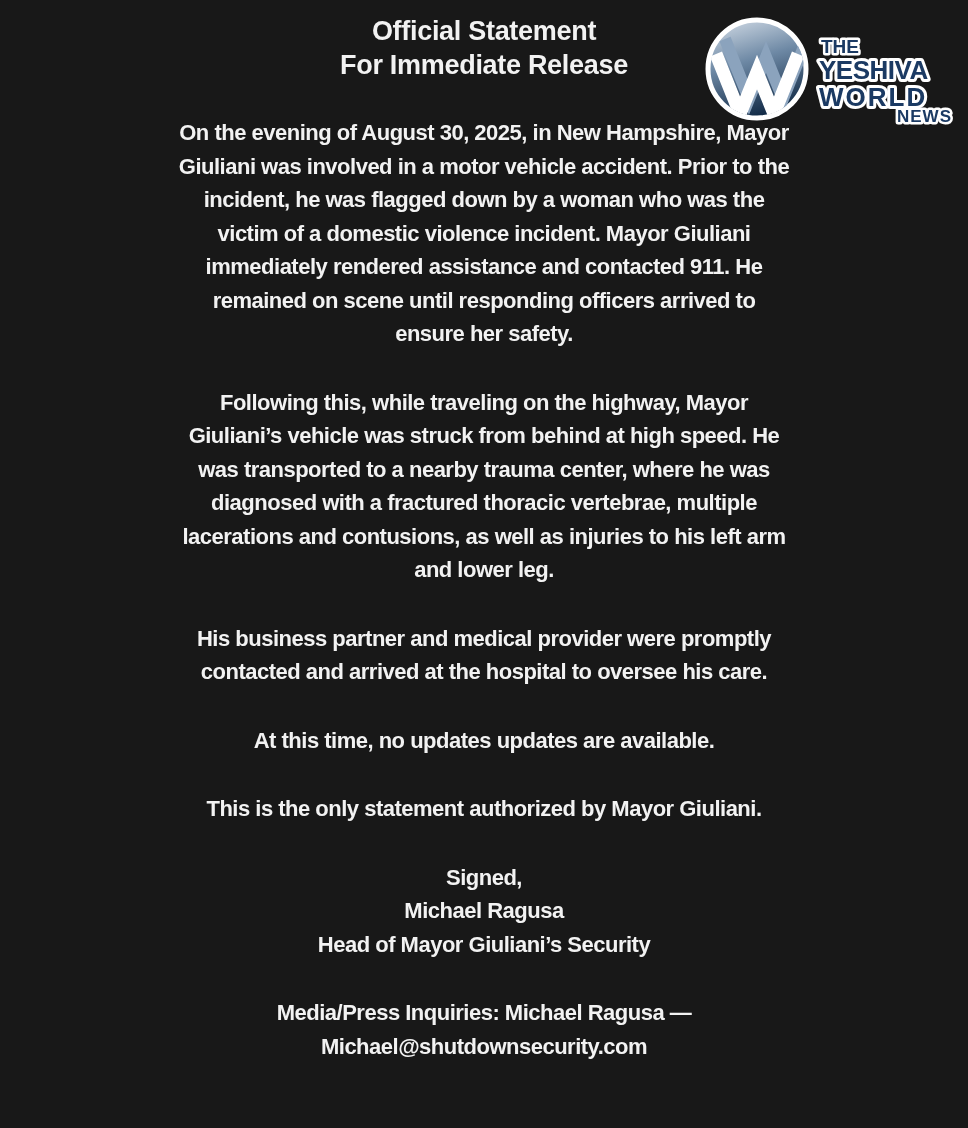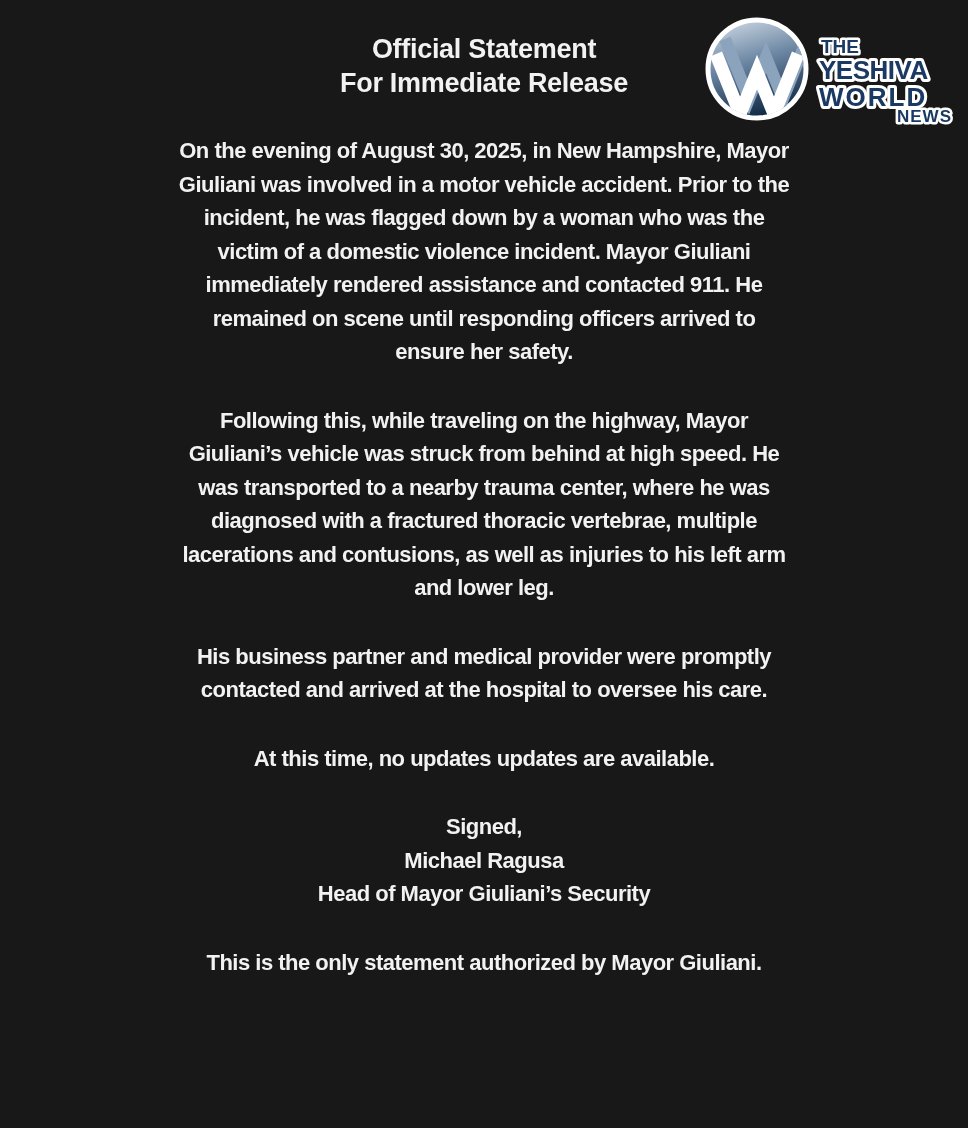--- a/index.html
+++ b/index.html
@@ -12,21 +12,21 @@
     height: 1128px;
     margin: 0 auto;
     background: #181818;
     color: #f2f2f2;
     overflow: hidden;
     text-align: center;
     font-weight: bold;
   }
 
   .statement-title {
-    padding-top: 32px;
+    padding-top: 14px;
     font-size: 27px;
     line-height: 34px;
     letter-spacing: -0.3px;
     white-space: pre-line;
     margin-bottom: 34px;
     font-weight: bold;
   }
 
   .body-text p {
     font-size: 22px;
@@ -94,19 +94,21 @@
 ensure her safety.</p>
     <p>Following this, while traveling on the highway, Mayor
 Giuliani’s vehicle was struck from behind at high speed. He
 was transported to a nearby trauma center, where he was
 diagnosed with a fractured thoracic vertebrae, multiple
 lacerations and contusions, as well as injuries to his left arm
 and lower leg.</p>
     <p>His business partner and medical provider were promptly
 contacted and arrived at the hospital to oversee his care.</p>
     <p>At this time, no updates updates are available.</p>
+    <p>This is the only statement authorized by Mayor Giuliani.</p>
     <p>Signed,
 Michael Ragusa
 Head of Mayor Giuliani’s Security</p>
-    <p>This is the only statement authorized by Mayor Giuliani.</p>
+    <p>Media/Press Inquiries: Michael Ragusa —
+Michael@shutdownsecurity.com</p>
   </main>
 
 </div>
 
 </body></html>

